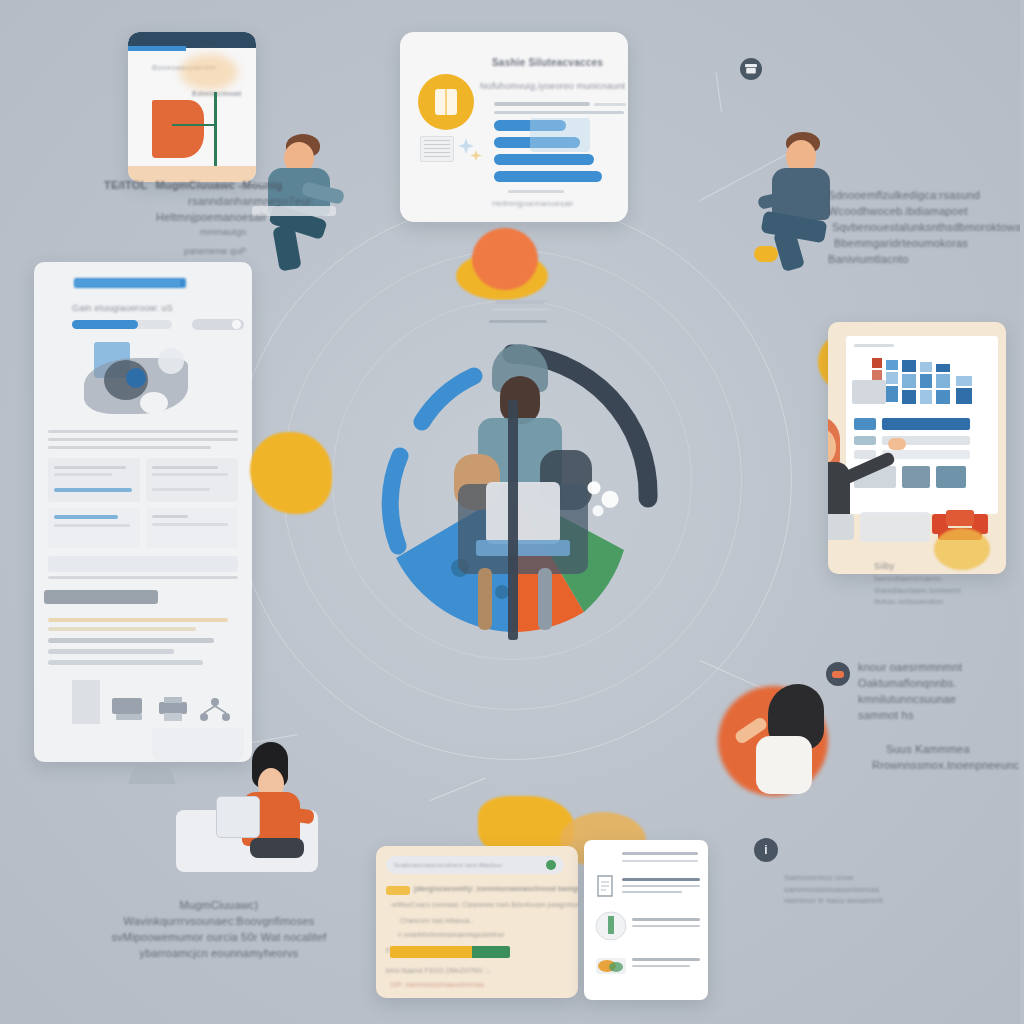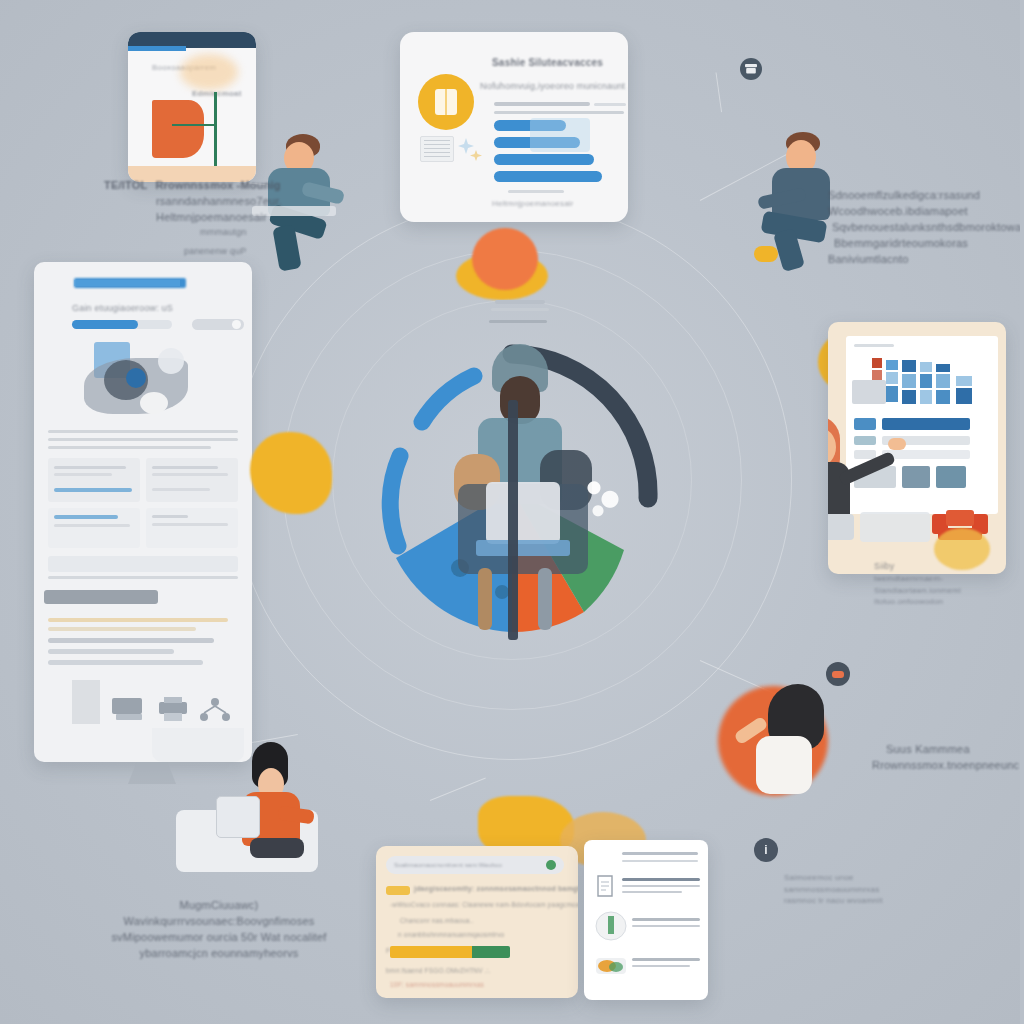--- a/index.html
+++ b/index.html
@@ -92,23 +92,23 @@
     <div class="p-arm" style="left:44px;top:56px;width:42px;height:14px;background:#6e93a4;transform:rotate(14deg);"></div>
     <div class="p-leg" style="left:12px;top:82px;width:56px;height:20px;background:#2f5668;transform:rotate(18deg);"></div>
     <div class="p-leg" style="left:18px;top:96px;width:22px;height:44px;background:#2f5668;transform:rotate(-10deg);"></div>
     <div style="position:absolute;left:-6px;top:76px;width:84px;height:10px;background:#dfe3e8;
                 border-radius:3px;opacity:.85;"></div>
   </div>
 
   <div class="ptxt-blk" style="left:104px;top:178px;width:210px;">
     <div style="display:flex;gap:8px;">
       <span class="ptxt bold">TE/ITOL</span>
-      <span class="ptxt bold">Rrownnssmox -Mounig</span>
-    </div>
-    <div class="ptxt" style="margin-left:52px;">rsanndanhanmneso7eur.</div>
+      <span class="ptxt bold">MugmCiuuawc -Mounig</span>
+    </div>
+    <div class="ptxt" style="margin-left:52px;text-align:right;">rsanndanhanmneso7eur.</div>
     <div class="ptxt" style="margin-left:52px;">Heltmnjpoemanoesair</div>
     <div class="ptxt sm" style="margin-left:96px;">mmmautgn</div>
     <div class="ptxt sm" style="margin-left:80px;margin-top:6px;">panenenw quP</div>
   </div>
 
   <div class="card" style="left:400px;top:32px;width:228px;height:190px;background:#f6f6f7;border-radius:14px;">
     <div style="position:absolute;left:18px;top:42px;width:56px;height:56px;border-radius:50%;
                 background:#f0b429;">
       <svg width="24" height="28" viewBox="0 0 24 28" style="position:absolute;left:16px;top:14px;">
         <rect x="1" y="1" width="22" height="26" rx="3" fill="#fdf6e6"></rect>
@@ -360,20 +360,26 @@
   <div class="ptxt-blk" style="left:874px;top:560px;">
     <div class="ptxt sm">Siiby</div>
     <div class="ptxt xs">iwemdtaemrnaem-</div>
     <div class="ptxt xs">Siandlaorlawn.ionmeml</div>
     <div class="ptxt xs">Itotuo.onfoowodon</div>
   </div>
 
   <div class="badge" style="left:826px;top:662px;width:24px;height:24px;background:#48525e;">
     <div style="width:12px;height:7px;background:#e8724a;border-radius:3px;"></div>
   </div>
+  <div class="ptxt-blk" style="left:858px;top:660px;">
+    <div class="ptxt">knour oaesrmmnmnt</div>
+    <div class="ptxt">Oaktumaflonqnnbs.</div>
+    <div class="ptxt">kmnilutunncsuunae</div>
+    <div class="ptxt">sammot hs</div>
+  </div>
   <div class="ptxt-blk" style="left:872px;top:742px;">
     <div class="ptxt" style="margin-left:14px;">Suus Kammmea</div>
     <div class="ptxt">Rrownnssmox.tnoenpneeunc</div>
   </div>
 
   <div class="blob" style="left:718px;top:686px;width:110px;height:110px;background:#e8622c;filter:blur(2px);opacity:.92;"></div>
   <div class="person" style="left:740px;top:684px;width:110px;height:120px;">
     <div class="p-hair" style="left:28px;top:0px;width:56px;height:66px;background:#2b2b2e;border-radius:30px 26px 20px 22px;"></div>
     <div class="p-body" style="left:16px;top:52px;width:56px;height:58px;background:#f5f3f0;border-radius:14px;"></div>
     <div class="p-arm" style="left:-6px;top:40px;width:34px;height:13px;background:#f2bd93;transform:rotate(-34deg);"></div>

